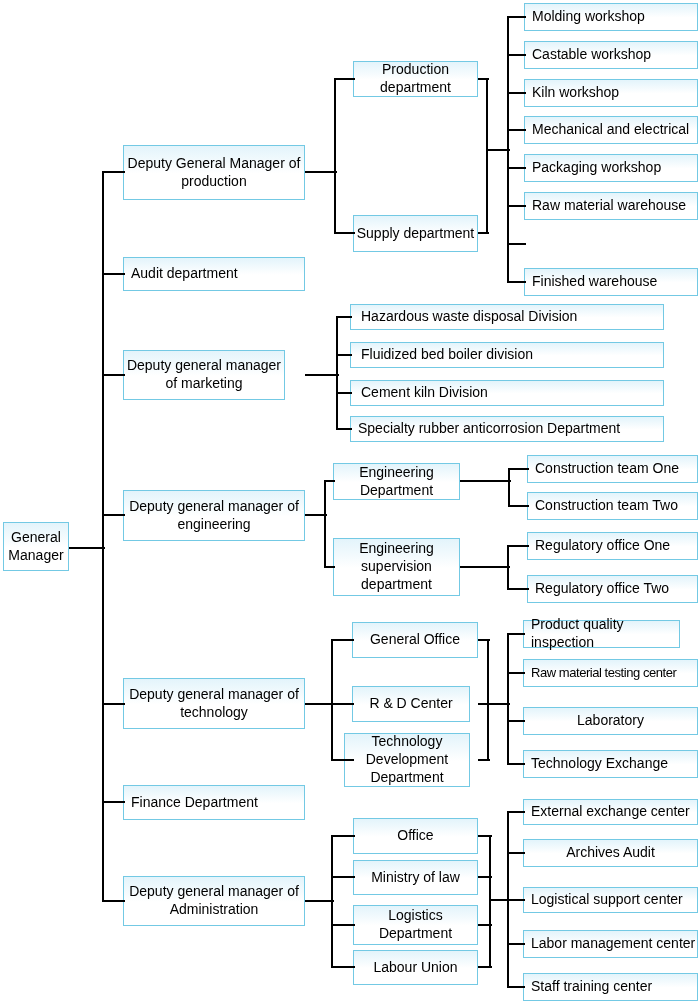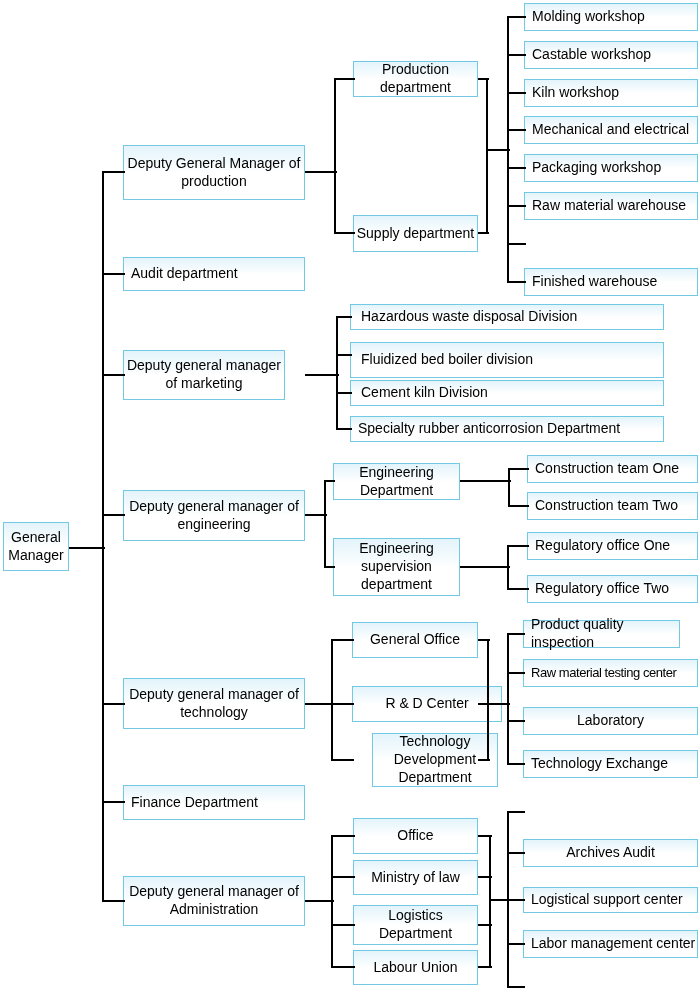--- a/index.html
+++ b/index.html
@@ -40,48 +40,50 @@
 
   <div class="node l" style="left:524px;top:3px;width:174px;height:28px">Molding workshop</div>
   <div class="node l" style="left:524px;top:41px;width:174px;height:28px">Castable workshop</div>
   <div class="node l" style="left:524px;top:79px;width:174px;height:28px">Kiln workshop</div>
   <div class="node l" style="left:524px;top:116px;width:174px;height:28px">Mechanical and electrical</div>
   <div class="node l" style="left:524px;top:154px;width:174px;height:28px">Packaging workshop</div>
   <div class="node l" style="left:524px;top:192px;width:174px;height:28px">Raw material warehouse</div>
   <div class="node l" style="left:524px;top:268px;width:174px;height:28px">Finished warehouse</div>
 
   <div class="node l p10" style="left:350px;top:304px;width:314px;height:26px">Hazardous waste disposal Division</div>
-  <div class="node l p10" style="left:350px;top:342px;width:314px;height:36px">Fluidized bed boiler division</div>
+  <div class="node l p10" style="left:350px;top:342px;width:314px;height:26px">Fluidized bed boiler division</div>
   <div class="node l p10" style="left:350px;top:380px;width:314px;height:26px">Cement kiln Division</div>
   <div class="node l" style="left:350px;top:416px;width:314px;height:26px">Specialty rubber anticorrosion Department</div>
 
   <div class="node c" style="left:333px;top:463px;width:127px;height:37px">Engineering Department</div>
   <div class="node c" style="left:333px;top:538px;width:127px;height:58px">Engineering supervision department</div>
   <div class="node l" style="left:527px;top:455px;width:171px;height:28px">Construction team One</div>
   <div class="node l" style="left:527px;top:492px;width:171px;height:28px">Construction team Two</div>
   <div class="node l" style="left:527px;top:532px;width:171px;height:28px">Regulatory office One</div>
   <div class="node l" style="left:527px;top:575px;width:171px;height:28px">Regulatory office Two</div>
 
   <div class="node c" style="left:352px;top:622px;width:126px;height:36px">General Office</div>
-  <div class="node c" style="left:352px;top:686px;width:150px;height:36px">R &amp; D Center</div>
-  <div class="node c" style="left:372px;top:733px;width:126px;height:54px">Technology Development Department</div>
+  <div class="node c" style="left:352px;top:686px;width:118px;height:36px">R &amp; D Center</div>
+  <div class="node c" style="left:344px;top:733px;width:126px;height:54px">Technology Development Department</div>
 
   <div class="node l" style="left:523px;top:620px;width:157px;height:28px">Product quality inspection</div>
   <div class="node l narrow" style="left:523px;top:659px;width:175px;height:28px">Raw material testing center</div>
   <div class="node c" style="left:523px;top:707px;width:175px;height:28px">Laboratory</div>
   <div class="node l" style="left:523px;top:750px;width:175px;height:28px">Technology Exchange</div>
 
   <div class="node c" style="left:353px;top:818px;width:125px;height:36px">Office</div>
   <div class="node c" style="left:353px;top:860px;width:125px;height:35px">Ministry of law</div>
   <div class="node c" style="left:353px;top:905px;width:125px;height:40px">Logistics Department</div>
   <div class="node c" style="left:353px;top:950px;width:125px;height:35px">Labour Union</div>
 
+  <div class="node l" style="left:523px;top:799px;width:175px;height:26px">External exchange center</div>
   <div class="node c" style="left:523px;top:839px;width:175px;height:28px">Archives Audit</div>
   <div class="node l" style="left:523px;top:887px;width:175px;height:26px">Logistical support center</div>
   <div class="node l" style="left:523px;top:930px;width:175px;height:28px">Labor management center</div>
+  <div class="node l" style="left:523px;top:973px;width:175px;height:28px">Staff training center</div>
 
 <div class="hline" style="left: 69px; top: 547px; width: 36px; height: 2px;"></div>
     <div class="vline" style="left: 102px; top: 171px; width: 2px; height: 731px;"></div>
     <div class="hline" style="left: 103px; top: 171px; width: 22px; height: 2px;"></div>
     <div class="hline" style="left: 103px; top: 273px; width: 22px; height: 2px;"></div>
     <div class="hline" style="left: 103px; top: 374px; width: 22px; height: 2px;"></div>
     <div class="hline" style="left: 103px; top: 514px; width: 22px; height: 2px;"></div>
     <div class="hline" style="left: 103px; top: 703px; width: 22px; height: 2px;"></div>
     <div class="hline" style="left: 103px; top: 801px; width: 22px; height: 2px;"></div>
     <div class="hline" style="left: 103px; top: 900px; width: 22px; height: 2px;"></div>

